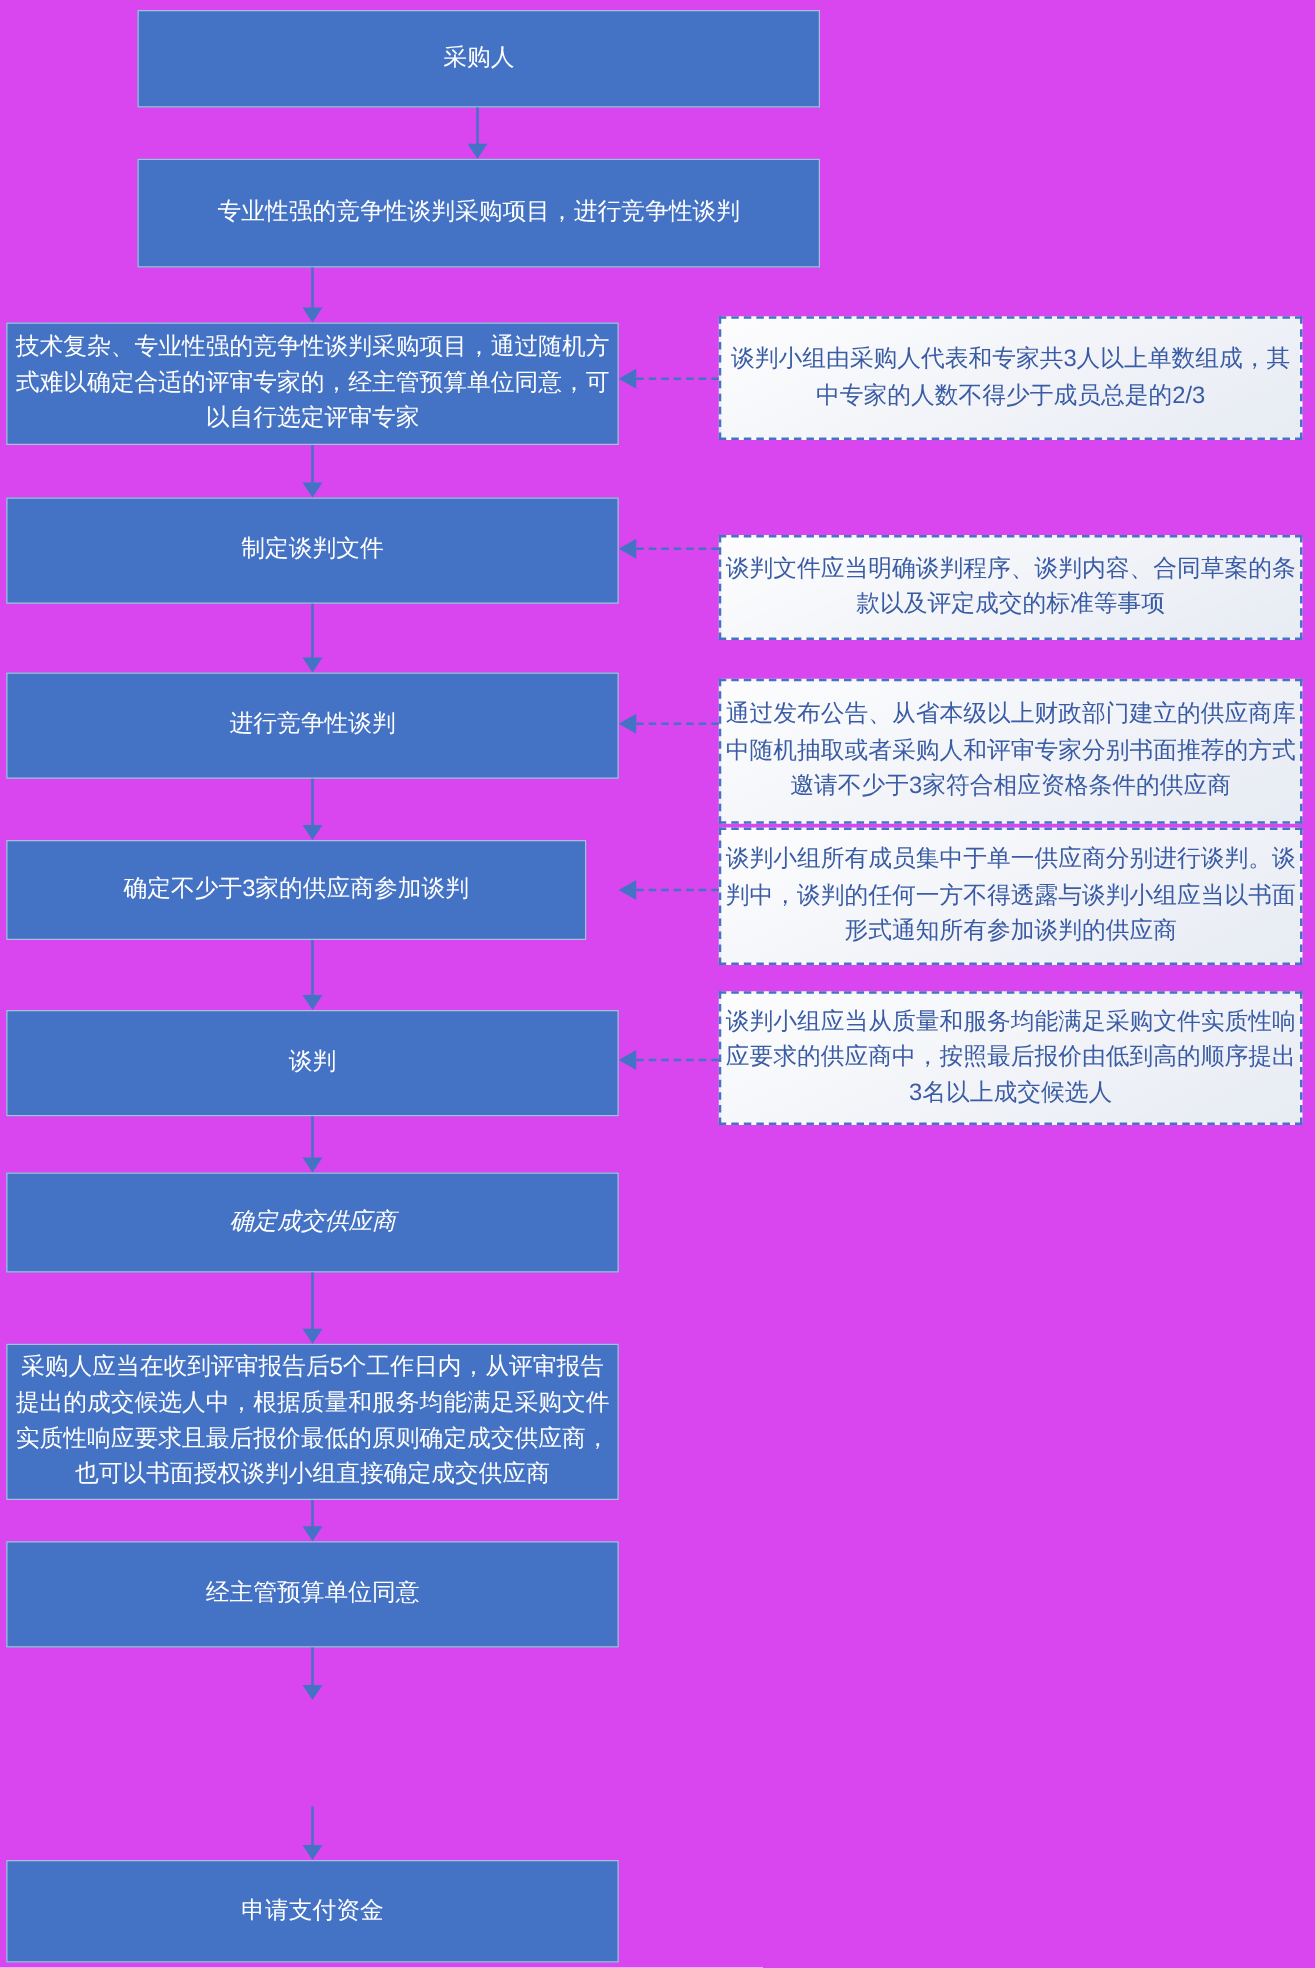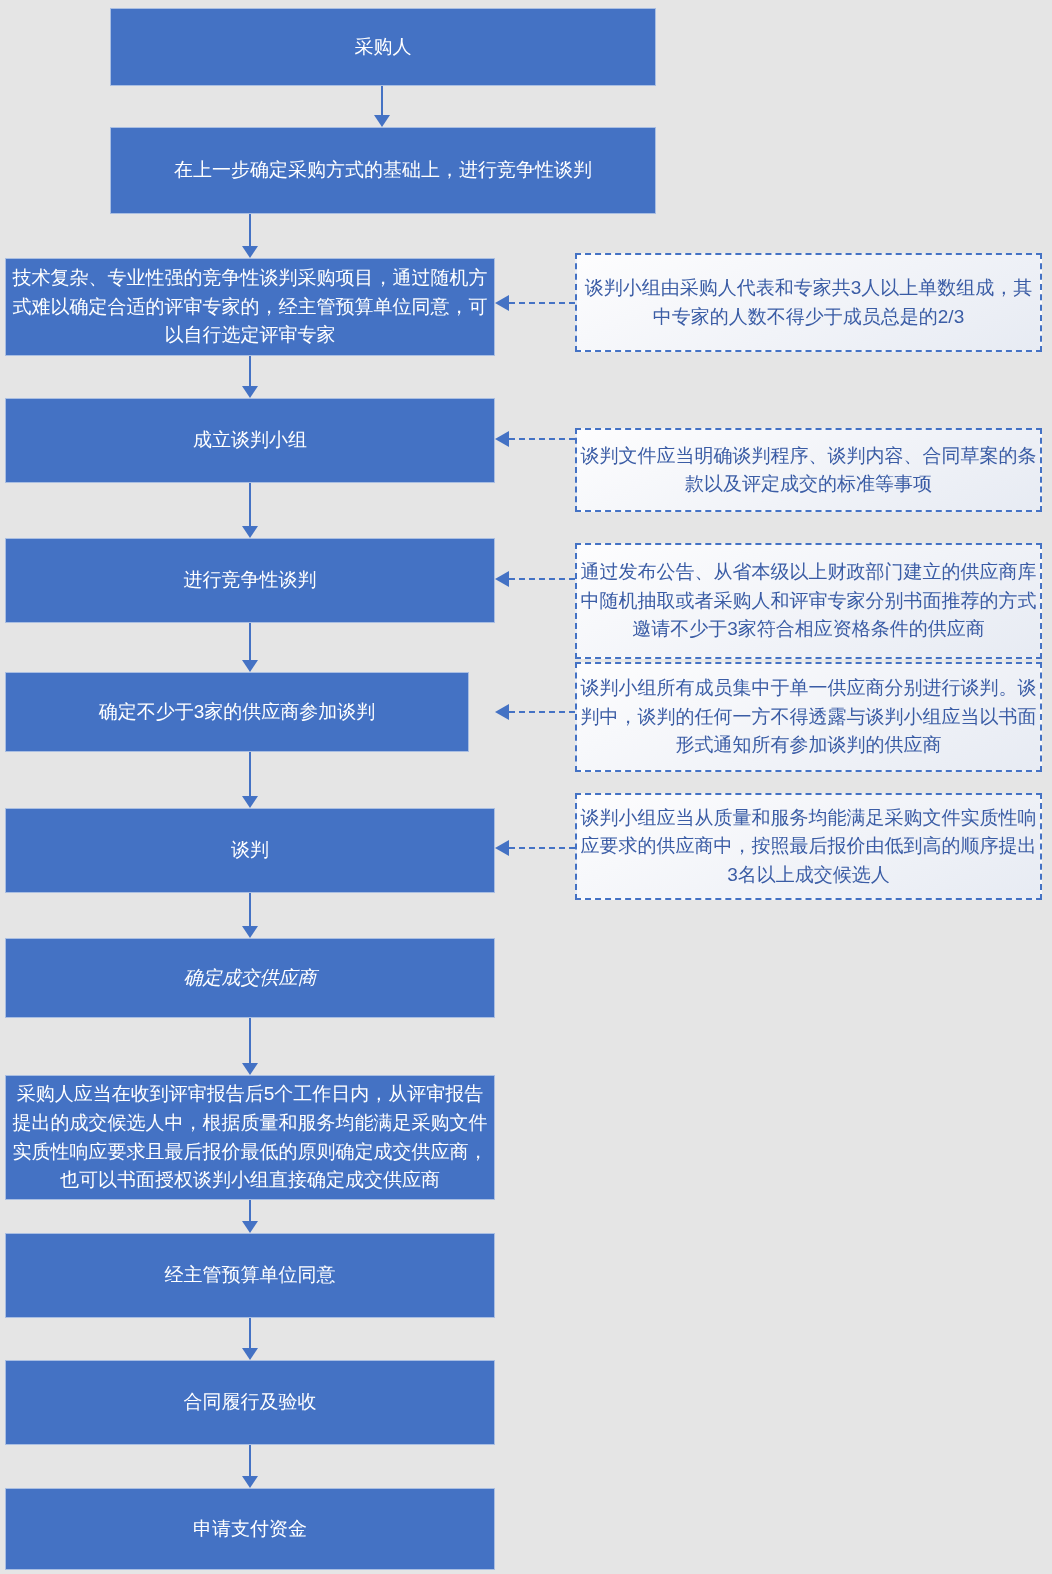--- a/index.html
+++ b/index.html
@@ -1,17 +1,17 @@
 <!DOCTYPE html>
 <html><head>
 <meta charset="utf-8">
 <style>
   html,body{margin:0;padding:0;background:#ffffff;}
   body{width:1052px;height:1574px;font-family:"Liberation Sans","DejaVu Sans",sans-serif;}
-  #canvas{position:relative;width:1052px;height:1574px;background:#e5e5e5;overflow:hidden;}
+  #canvas{position:relative;width:1052px;height:1574px;background:#d946ef;overflow:hidden;}
 
   
   .node{
     position:absolute;
     background:#4472C4;
     border:1px solid #A9BEE2;
     color:#ffffff;
     display:flex;align-items:center;justify-content:center;
     text-align:center;
     font-size:19px;line-height:1.52;
@@ -76,30 +76,29 @@
   #conn-3{top:571px;}
   #conn-4{top:704px;}
   #conn-5{top:840px;}
 </style>
 </head>
 <body>
 
 <div id="canvas">
 
   <div class="node" id="node-1">采购人</div>
-  <div class="node" id="node-2">在上一步确定采购方式的基础上，进行竞争性谈判</div>
+  <div class="node" id="node-2">专业性强的竞争性谈判采购项目，进行竞争性谈判</div>
   <div class="node" id="node-3">技术复杂、专业性强的竞争性谈判采购项目，通过随机方式难以确定合适的评审专家的，经主管预算单位同意，可以自行选定评审专家</div>
-  <div class="node" id="node-4">成立谈判小组</div>
+  <div class="node" id="node-4">制定谈判文件</div>
   <div class="node" id="node-5">进行竞争性谈判</div>
   <div class="node" id="node-6">确定不少于3家的供应商参加谈判</div>
   <div class="node" id="node-7">谈判</div>
   <div class="node" id="node-8">确定成交供应商</div>
   <div class="node" id="node-9">采购人应当在收到评审报告后5个工作日内，从评审报告提出的成交候选人中，根据质量和服务均能满足采购文件实质性响应要求且最后报价最低的原则确定成交供应商，也可以书面授权谈判小组直接确定成交供应商</div>
   <div class="node" id="node-10">经主管预算单位同意</div>
-  <div class="node" id="node-11">合同履行及验收</div>
   <div class="node" id="node-12">申请支付资金</div>
 
   <div class="note" id="note-1">谈判小组由采购人代表和专家共3人以上单数组成，其中专家的人数不得少于成员总是的2/3</div>
   <div class="note" id="note-2">谈判文件应当明确谈判程序、谈判内容、合同草案的条款以及评定成交的标准等事项</div>
   <div class="note" id="note-3">通过发布公告、从省本级以上财政部门建立的供应商库中随机抽取或者采购人和评审专家分别书面推荐的方式邀请不少于3家符合相应资格条件的供应商</div>
   <div class="note" id="note-4">谈判小组所有成员集中于单一供应商分别进行谈判。谈判中，谈判的任何一方不得透露与谈判小组应当以书面形式通知所有参加谈判的供应商</div>
   <div class="note" id="note-5">谈判小组应当从质量和服务均能满足采购文件实质性响应要求的供应商中，按照最后报价由低到高的顺序提出3名以上成交候选人</div>
 
   <div class="varrow" id="va-1">
       <div class="vline"></div>

